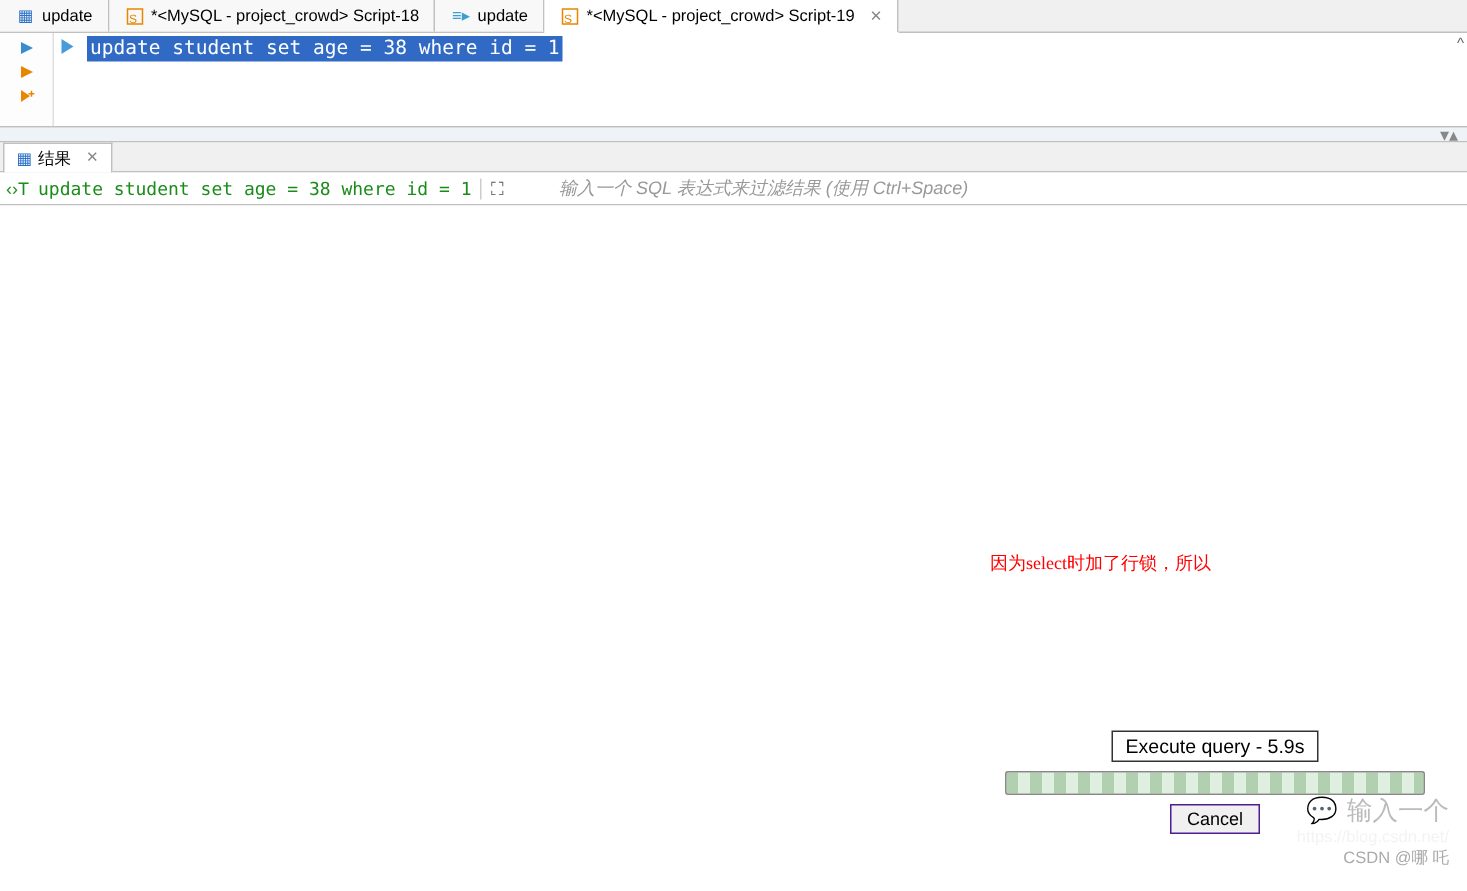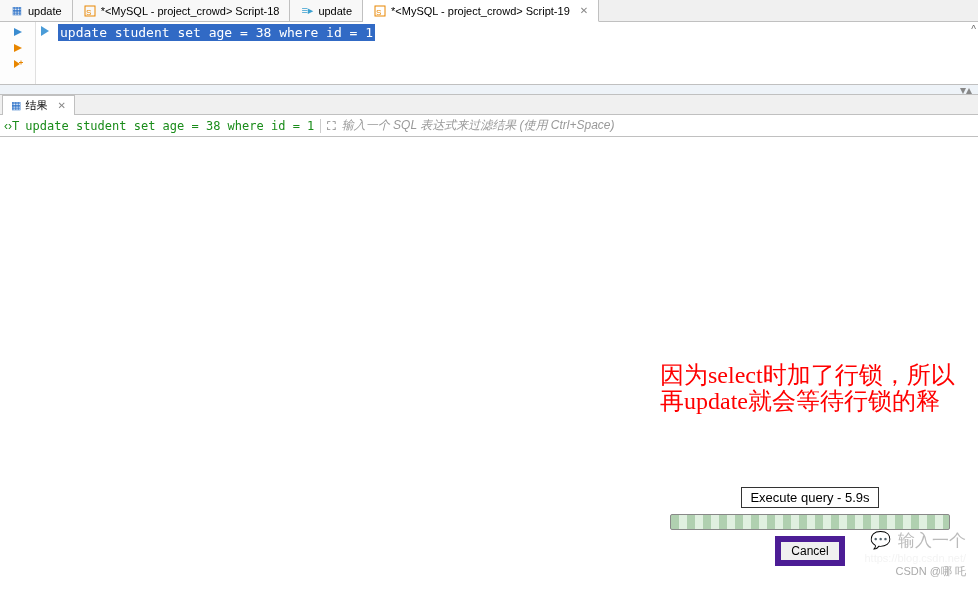--- a/index.html
+++ b/index.html
@@ -117,29 +117,30 @@
     }
     .sql-display {
       color: #1a8c1a;
       font-family: "Consolas", monospace;
       font-size: 12px;
     }
     .filter-input-area {
       color: #999;
       font-style: italic;
       font-size: 12px;
+      margin-left: 31px;
     }
     .main-area {
       position: relative;
       height: 450px;
       background: #fff;
     }
     .annotation {
       position: absolute;
-      font-size: 24px;
+      font-size: 12px;
       color: #ff0000;
       font-family: "SimSun", serif;
       line-height: 26px;
     }
     .progress-area {
       position: absolute;
       top: 350px;
       left: 670px;
       display: flex;
       flex-direction: column;
@@ -159,21 +160,21 @@
       background: repeating-linear-gradient(
         90deg,
         #b0d0b0 0px,
         #b0d0b0 8px,
         #e0f0e0 8px,
         #e0f0e0 16px
       );
       border-radius: 2px;
     }
     .cancel-btn {
-      border: 6px solid #4c1d95;
+      border: 1px solid #4c1d95;
       padding: 2px 10px;
       font-size: 12px;
       background: #f0f0f0;
       cursor: pointer;
     }
     .watermark {
       position: absolute;
       bottom: 8px;
       right: 12px;
       color: #aaa;
@@ -284,21 +285,20 @@
   <span class="icon-tsql">‹›T</span>
   <span class="sql-display">update student set age = 38 where id = 1</span>
   <span class="divider-v"></span>
   <span class="icon-expand">⛶</span>
   <span class="filter-input-area">输入一个 SQL 表达式来过滤结果 (使用 Ctrl+Space)</span>
 </div>
 
 <div class="main-area">
   <div class="annotation" style="top:225px; left:660px;">
     <div>因为select时加了行锁，所以</div>
-    <div>再update就会等待行锁的释</div>
   </div>
 
   <div class="progress-area">
     <div class="progress-label">Execute query - 5.9s</div>
     <div class="progress-bar"></div>
     <button class="cancel-btn">Cancel</button>
   </div>
 
   <div class="watermark">
     <div class="watermark-big">

